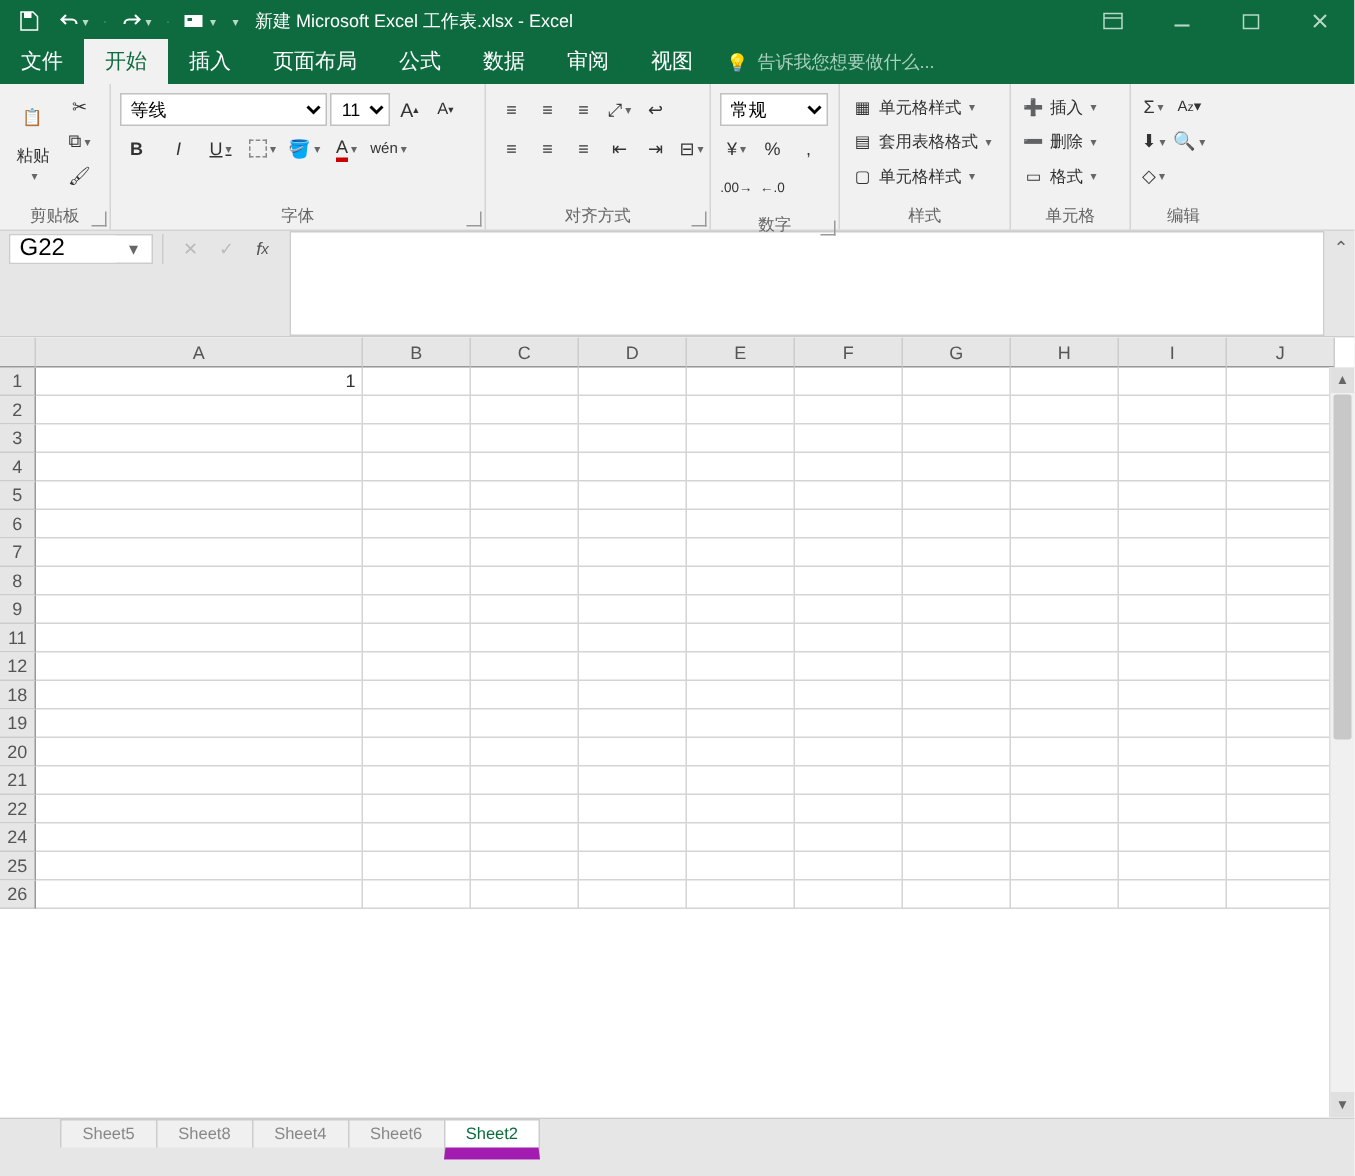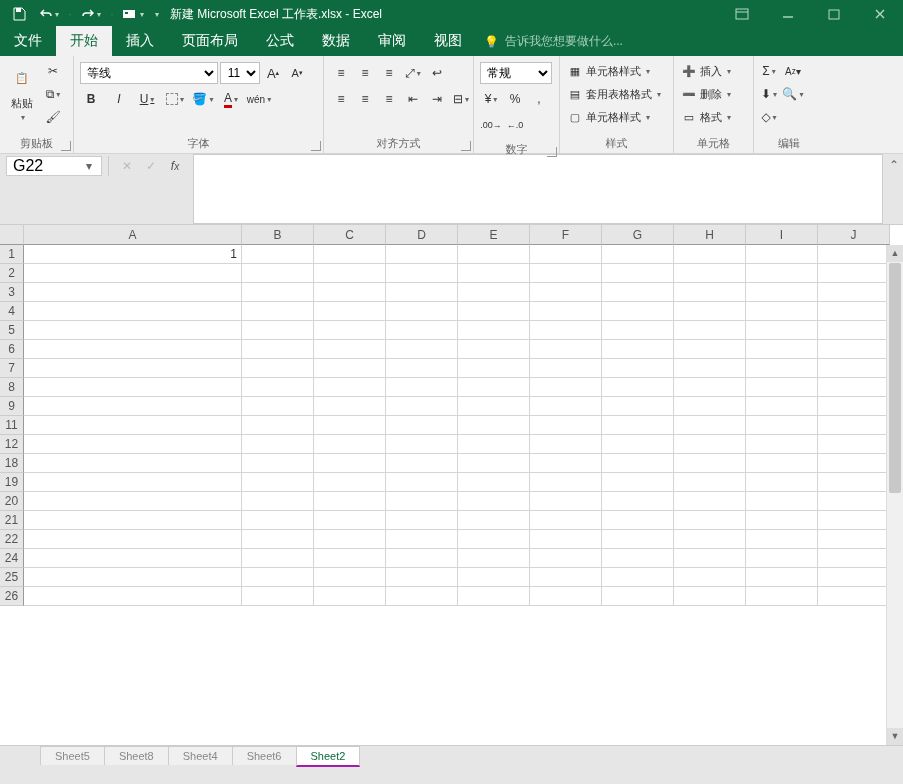--- a/index.html
+++ b/index.html
@@ -75,21 +75,21 @@
   .cell.A { width: 218px; }
   .cell.std { width: 72px; }
   
   .vscroll { position: absolute; right: 0; top: 20px; bottom: 0; width: 17px; background: #f0f0f0; border-left: 1px solid #ddd; }
   .vscroll .arrow { height: 17px; background: #e0e0e0; text-align: center; font-size: 9px; color: #666; line-height: 17px; cursor: pointer; }
   .vscroll .thumb { position: absolute; left: 2px; right: 2px; background: #c8c8c8; border-radius: 2px; cursor: pointer; }
   
   
   .sheettabs { height: 22px; background: #e6e6e6; border-top: 1px solid #ccc; display: flex; align-items: flex-start; padding-left: 40px; gap: 0; font-size: 11px; color: #888; }
   .sheettab { padding: 3px 14px; border: 1px solid #ccc; border-bottom: none; background: #f0f0f0; cursor: pointer; margin-right: -1px; }
-  .sheettab.active { background: #fff; color: #0d6b3f; border-bottom: 2px solid #a21caf; }
+  .sheettab.active { background: #fff; color: #0d6b3f; border-bottom: 8px solid #a21caf; }
 </style>
 </head>
 <body>
 
 <div class="titlebar">
   <div class="qat">
     <div class="qat-btn">
         <svg width="14" height="14" viewBox="0 0 14 14">
           <path d="M2 1h8l3 3v9H2z" fill="none" stroke="#fff"></path>
           <rect x="4" y="1" width="5" height="4" fill="#fff"></rect>

